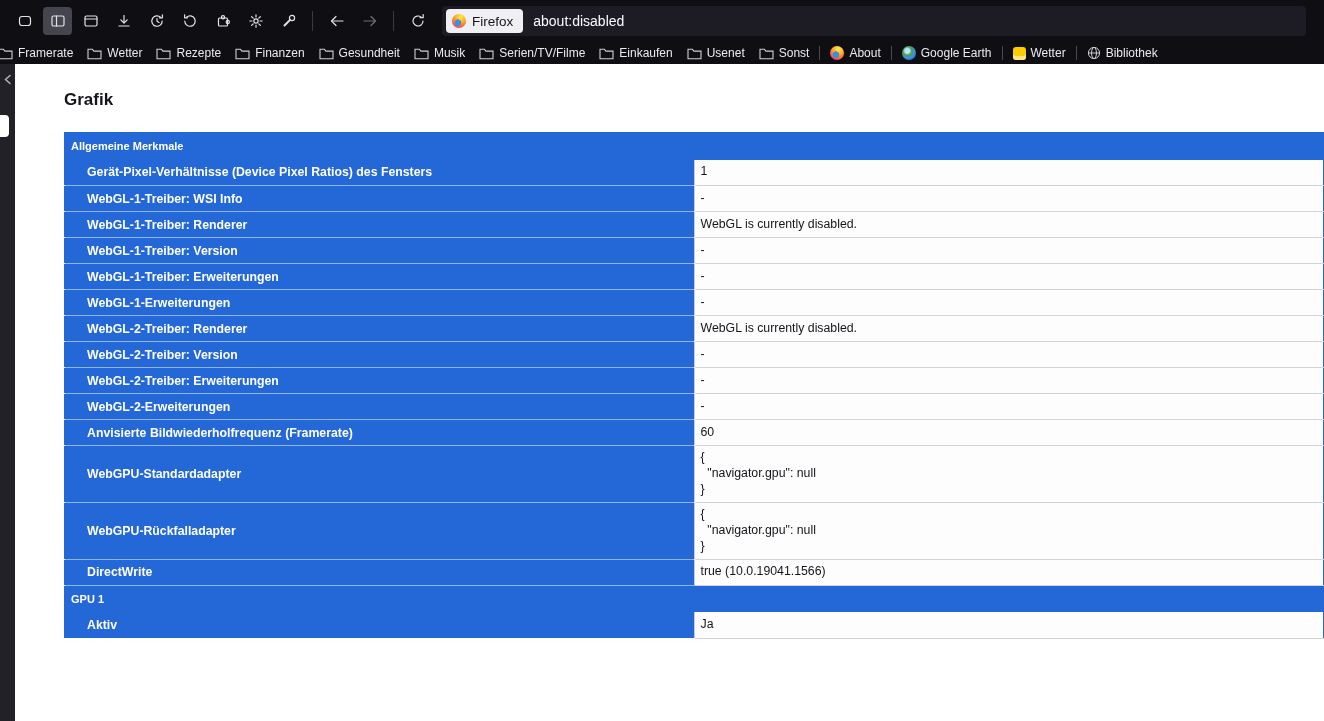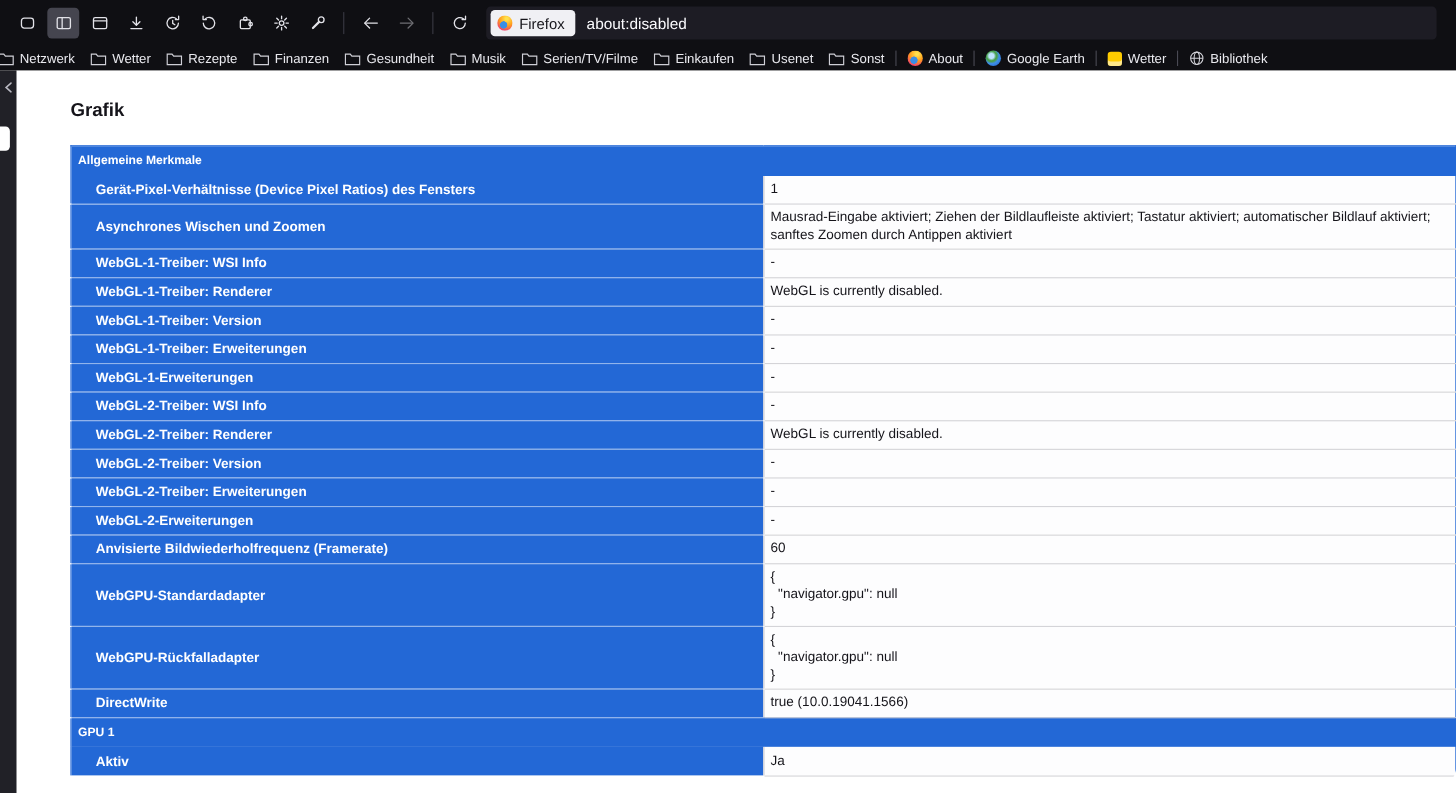--- a/index.html
+++ b/index.html
@@ -210,21 +210,21 @@
       <span class="url-text">about:disabled</span>
     </div>
   </div>
   <div class="bookmarks">
       <div class="bm-item">
         <span class="bm-icon">
           <svg width="15" height="13" viewBox="0 0 15 13">
             <path d="M1 2.2 h4.4 l1.5 1.9 h7.1 v7.7 h-13 z" fill="none" stroke="#cfcfd6" stroke-width="1.1"></path>
           </svg>
         </span>
-        <span class="bm-label">Netzwerk</span>
+        <span class="bm-label">Framerate</span>
       </div>
       <div class="bm-item">
         <span class="bm-icon">
           <svg width="15" height="13" viewBox="0 0 15 13">
             <path d="M1 2.2 h4.4 l1.5 1.9 h7.1 v7.7 h-13 z" fill="none" stroke="#cfcfd6" stroke-width="1.1"></path>
           </svg>
         </span>
         <span class="bm-label">Wetter</span>
       </div>
       <div class="bm-item">
@@ -340,45 +340,37 @@
   <table class="support-table">
     <tbody>
         <tr>
           <td colspan="2" class="section-header">Allgemeine Merkmale</td>
         </tr>
         <tr>
           <th class="row-label">Gerät-Pixel-Verhältnisse (Device Pixel Ratios) des Fensters</th>
           <td class="row-value">1</td>
         </tr>
         <tr>
-          <th class="row-label">Asynchrones Wischen und Zoomen</th>
-          <td class="row-value">Mausrad-Eingabe aktiviert; Ziehen der Bildlaufleiste aktiviert; Tastatur aktiviert; automatischer Bildlauf aktiviert; sanftes Zoomen durch Antippen aktiviert</td>
-        </tr>
-        <tr>
           <th class="row-label">WebGL-1-Treiber: WSI Info</th>
           <td class="row-value">-</td>
         </tr>
         <tr>
           <th class="row-label">WebGL-1-Treiber: Renderer</th>
           <td class="row-value">WebGL is currently disabled.</td>
         </tr>
         <tr>
           <th class="row-label">WebGL-1-Treiber: Version</th>
           <td class="row-value">-</td>
         </tr>
         <tr>
           <th class="row-label">WebGL-1-Treiber: Erweiterungen</th>
           <td class="row-value">-</td>
         </tr>
         <tr>
           <th class="row-label">WebGL-1-Erweiterungen</th>
-          <td class="row-value">-</td>
-        </tr>
-        <tr>
-          <th class="row-label">WebGL-2-Treiber: WSI Info</th>
           <td class="row-value">-</td>
         </tr>
         <tr>
           <th class="row-label">WebGL-2-Treiber: Renderer</th>
           <td class="row-value">WebGL is currently disabled.</td>
         </tr>
         <tr>
           <th class="row-label">WebGL-2-Treiber: Version</th>
           <td class="row-value">-</td>
         </tr>

